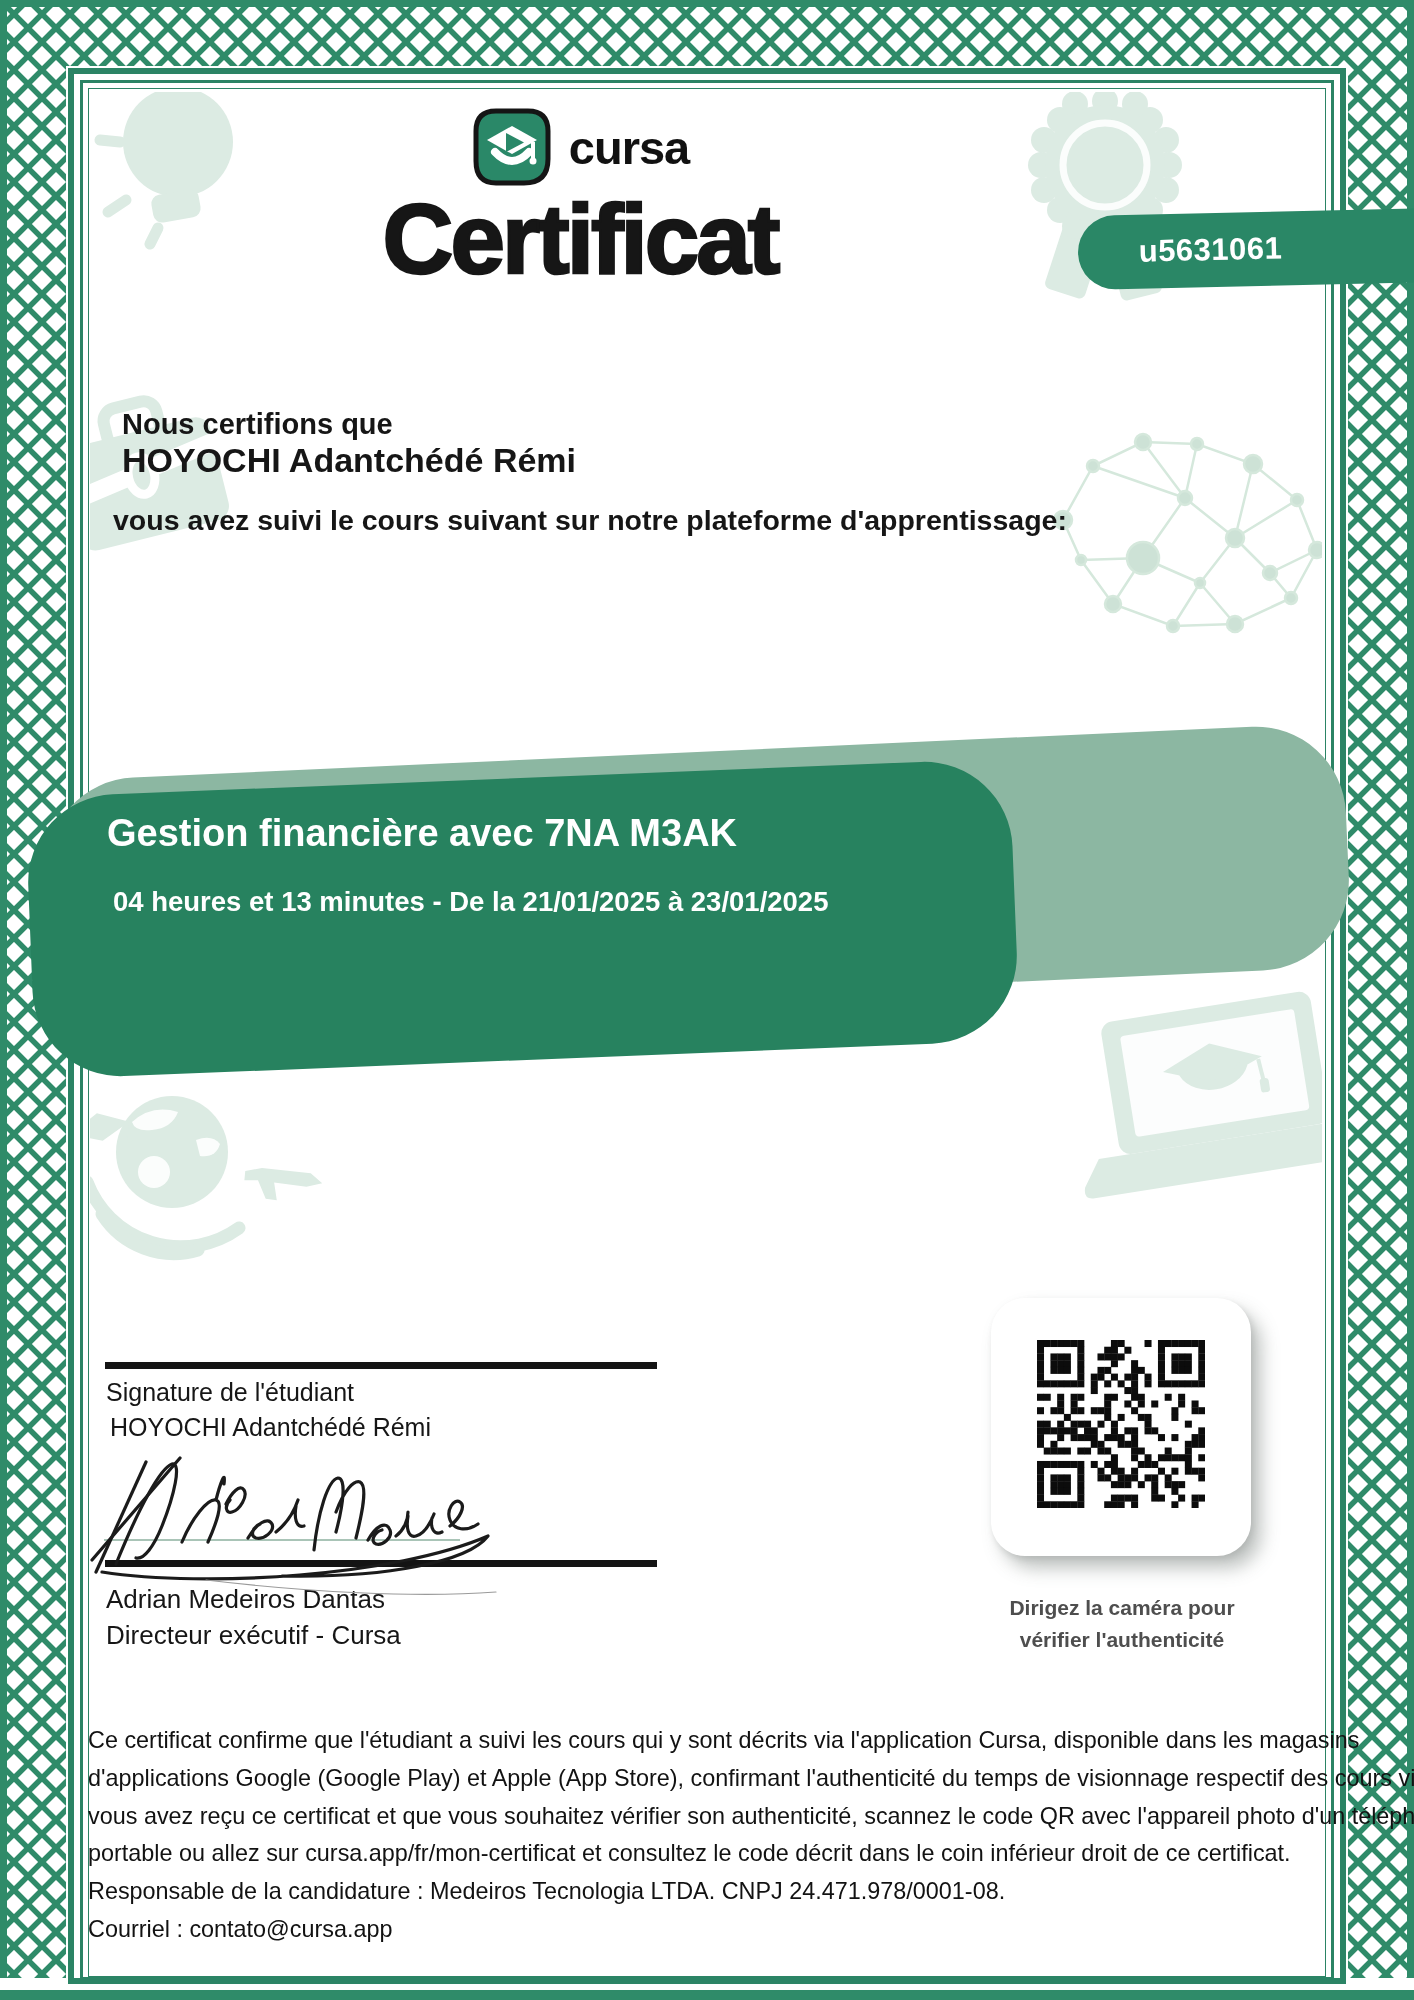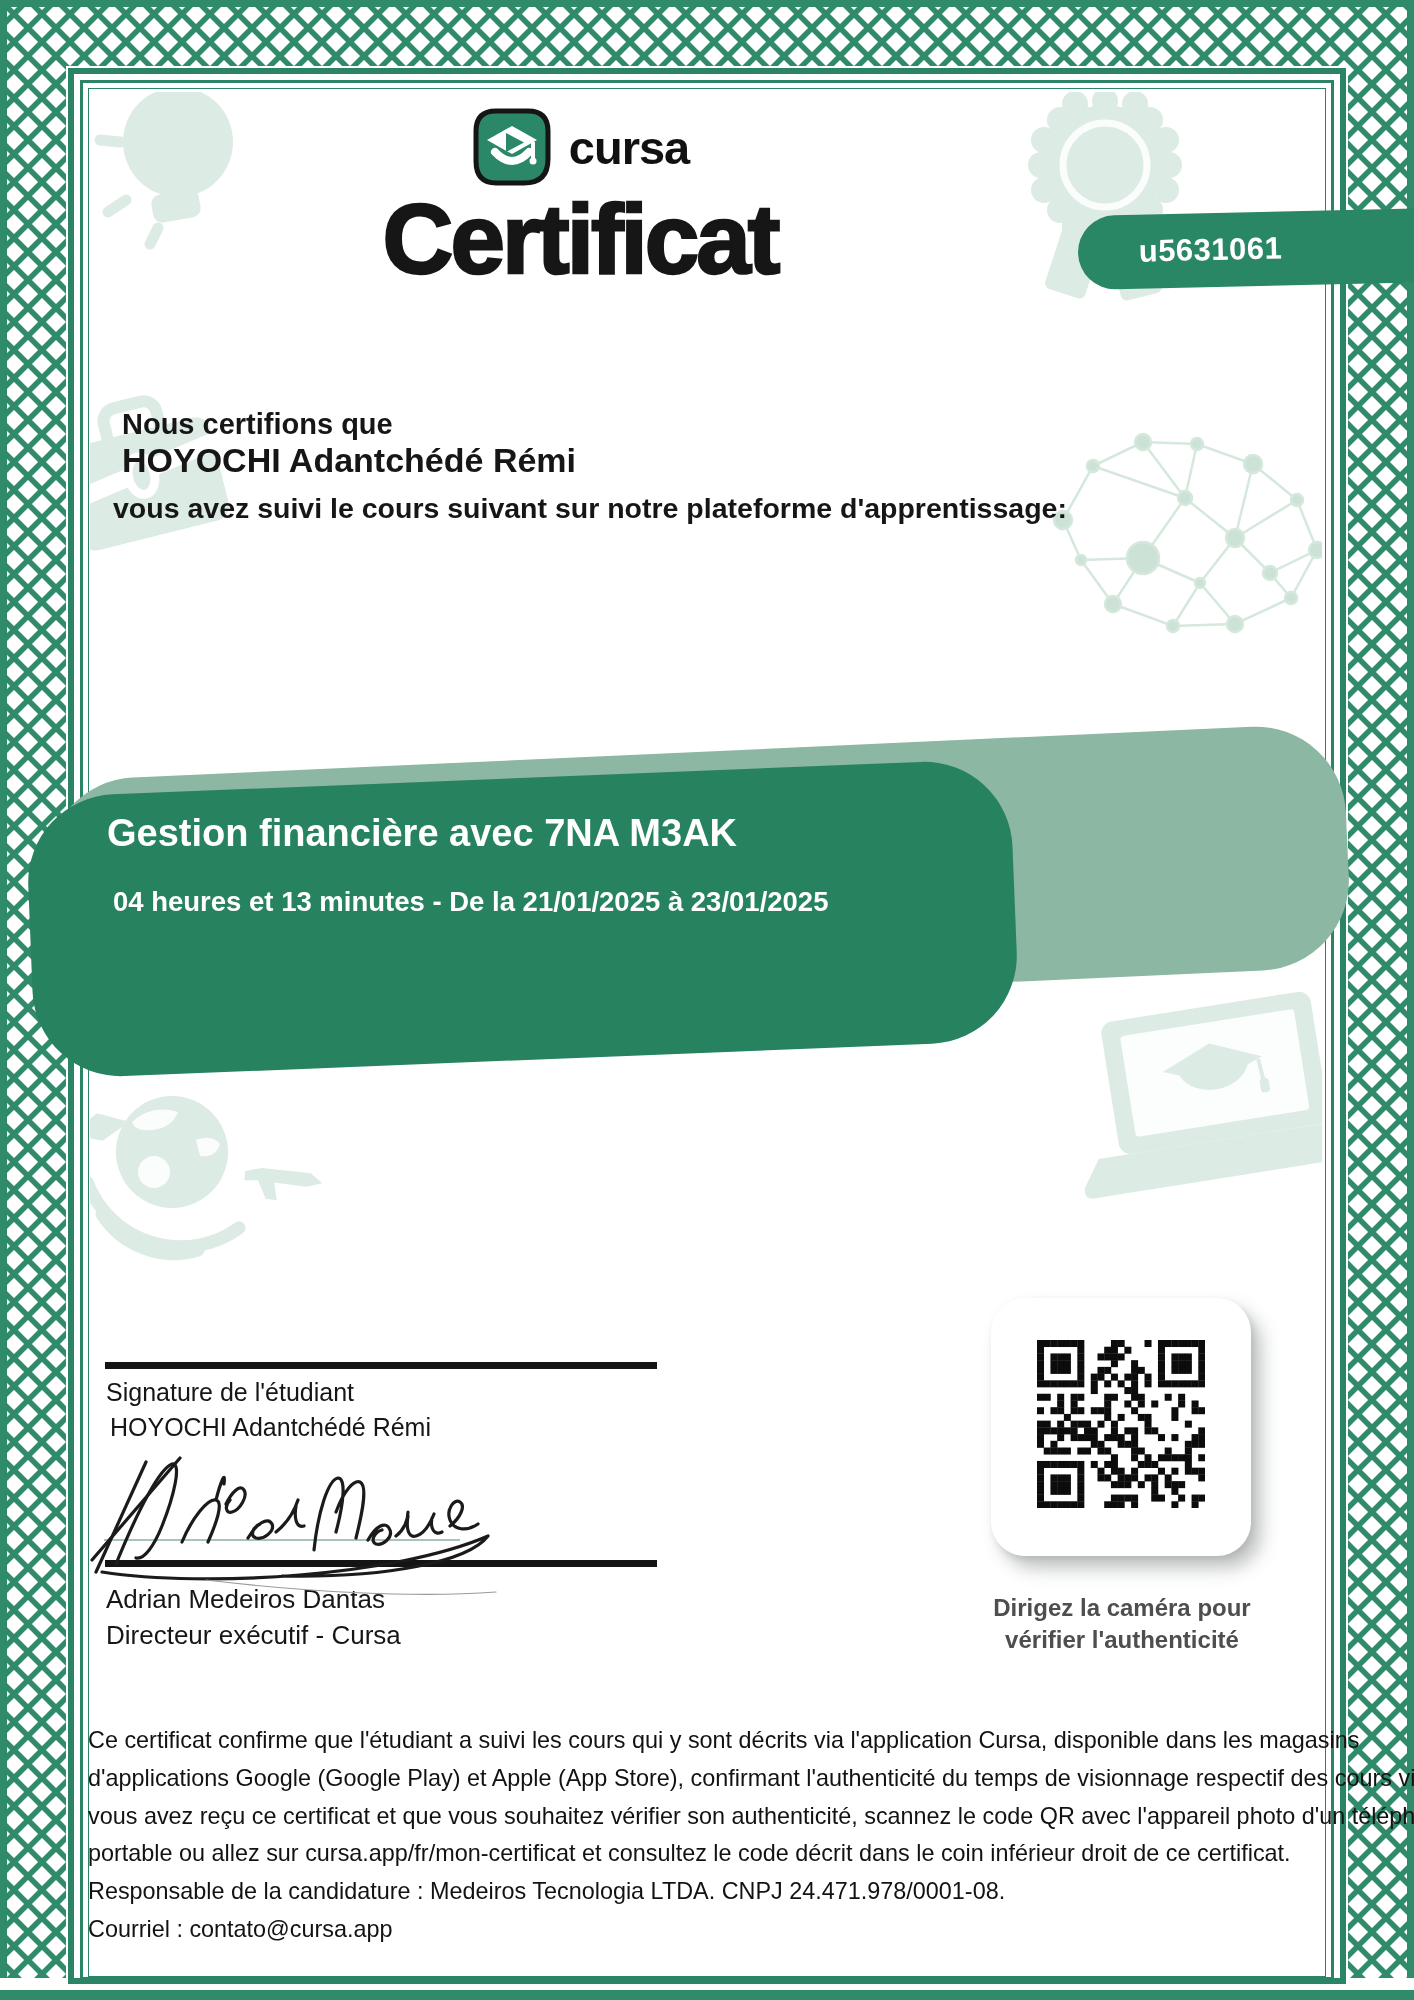--- a/index.html
+++ b/index.html
@@ -22,21 +22,21 @@
             -webkit-text-stroke:2.5px #161616;margin-top:0;}
   .badge{position:absolute;left:1078px;top:212px;width:360px;height:74px;z-index:8;
          background:#2a8766;border-radius:38px 0 0 38px;transform:rotate(-1.3deg);
          display:flex;align-items:center;justify-content:center;padding-right:95px;}
   .badge span{color:#fff;font-size:31px;font-weight:bold;letter-spacing:0.5px;}
   
   .intro{position:absolute;left:113px;top:408px;z-index:6;}
   .intro-line1{display:flex;align-items:baseline;flex-direction:column;}
   .intro-prefix{font-size:29px;font-weight:bold;}
   .intro-name{font-size:34px;font-weight:bold;margin-left:9px;}
-  .intro-line2{font-size:28.5px;font-weight:bold;margin-top:12px;}
+  .intro-line2{font-size:28.5px;font-weight:bold;margin-top:24px;}
   
   .banner-sage{position:absolute;left:48px;top:752px;width:1300px;height:244px;border-radius:90px;
                background:#8cb7a2;transform:rotate(-2.6deg);z-index:4;}
   .banner-dark{position:absolute;left:30px;top:778px;width:985px;height:282px;border-radius:88px;
                background:#27825f;transform:rotate(-2.3deg);z-index:5;}
   .course-title{position:absolute;left:107px;top:812px;font-size:38px;font-weight:bold;color:#fff;z-index:6;}
   .course-meta{position:absolute;left:113px;top:886px;font-size:27.5px;font-weight:bold;color:#fff;z-index:6;}
   
   .sig-bar{position:absolute;left:105px;width:552px;height:7px;background:#141414;z-index:6;}
   .bar1{top:1362px;} .bar2{top:1560px;}
@@ -45,21 +45,21 @@
   .sig-art{position:absolute;left:86px;top:1440px;z-index:7;}
   .sig-scanline{position:absolute;left:104px;top:1539px;width:356px;height:1.5px;background:#a9c4b7;z-index:6;}
   .signer-name{position:absolute;left:106px;top:1584px;font-size:26px;z-index:6;}
   .signer-role{position:absolute;left:106px;top:1620px;font-size:26px;z-index:6;}
   
   .qr-box{position:absolute;left:991px;top:1298px;width:260px;height:258px;background:#fff;
           border-radius:34px;z-index:6;
           box-shadow:10px 12px 18px rgba(110,120,115,.45), 2px 3px 6px rgba(0,0,0,.10);}
   .qr-svg{position:absolute;left:46px;top:42px;}
   .qr-caption{position:absolute;left:972px;top:1592px;width:300px;text-align:center;
-              font-size:24px;font-weight:bold;color:#4e4e4e;line-height:32px;z-index:6;}
+              font-size:21px;font-weight:bold;color:#4e4e4e;line-height:32px;z-index:6;}
   
   .footer{position:absolute;left:88px;top:1722px;width:1408px;font-size:23.4px;
           line-height:37.8px;color:#121212;z-index:6;}
   .footer p{margin:0;}
 </style>
 </head>
 <body>
 
 <div class="page">
 

